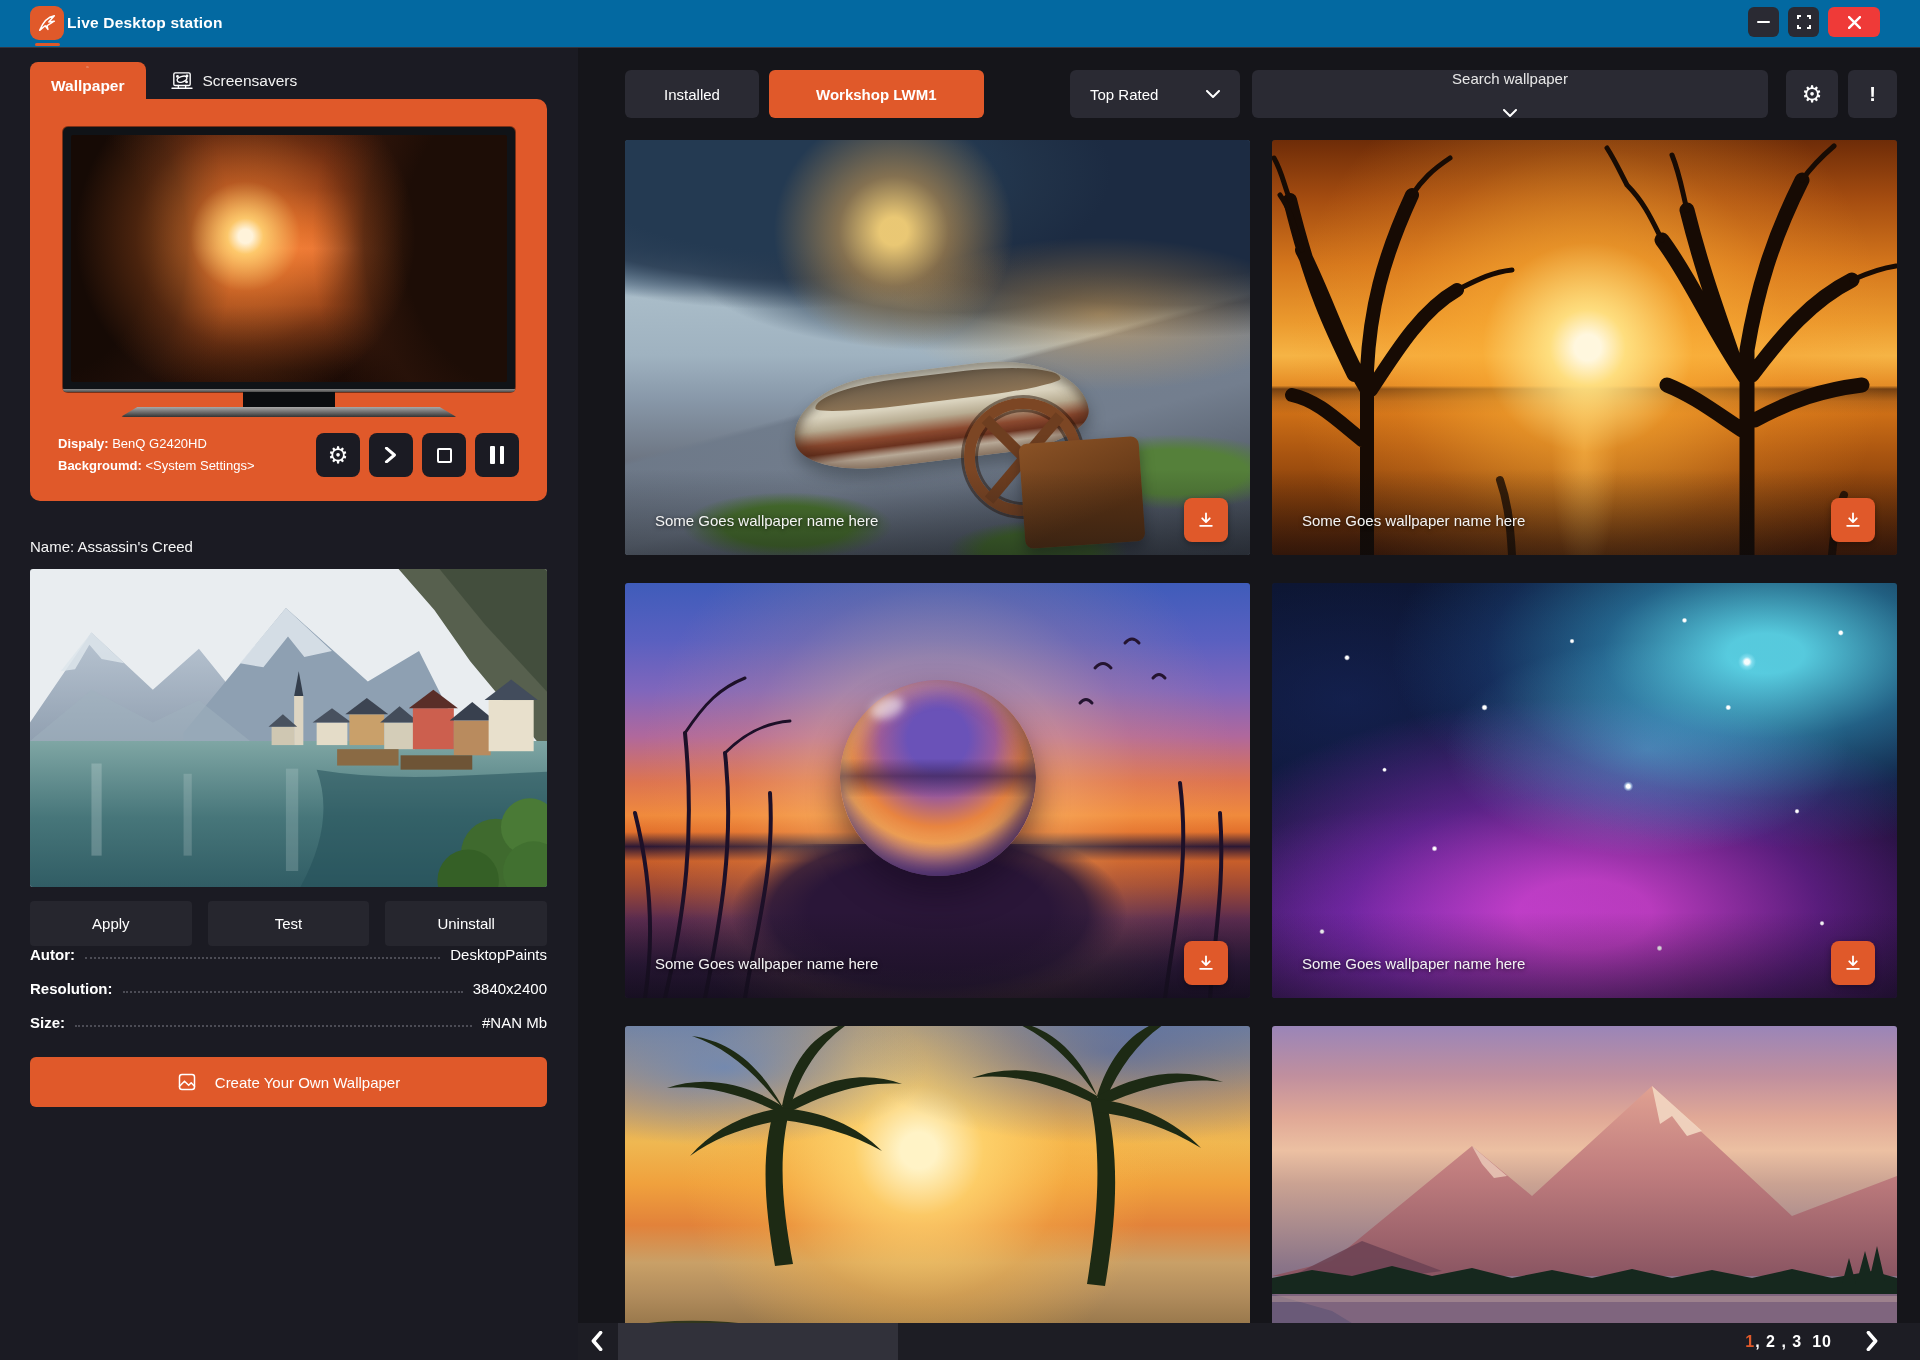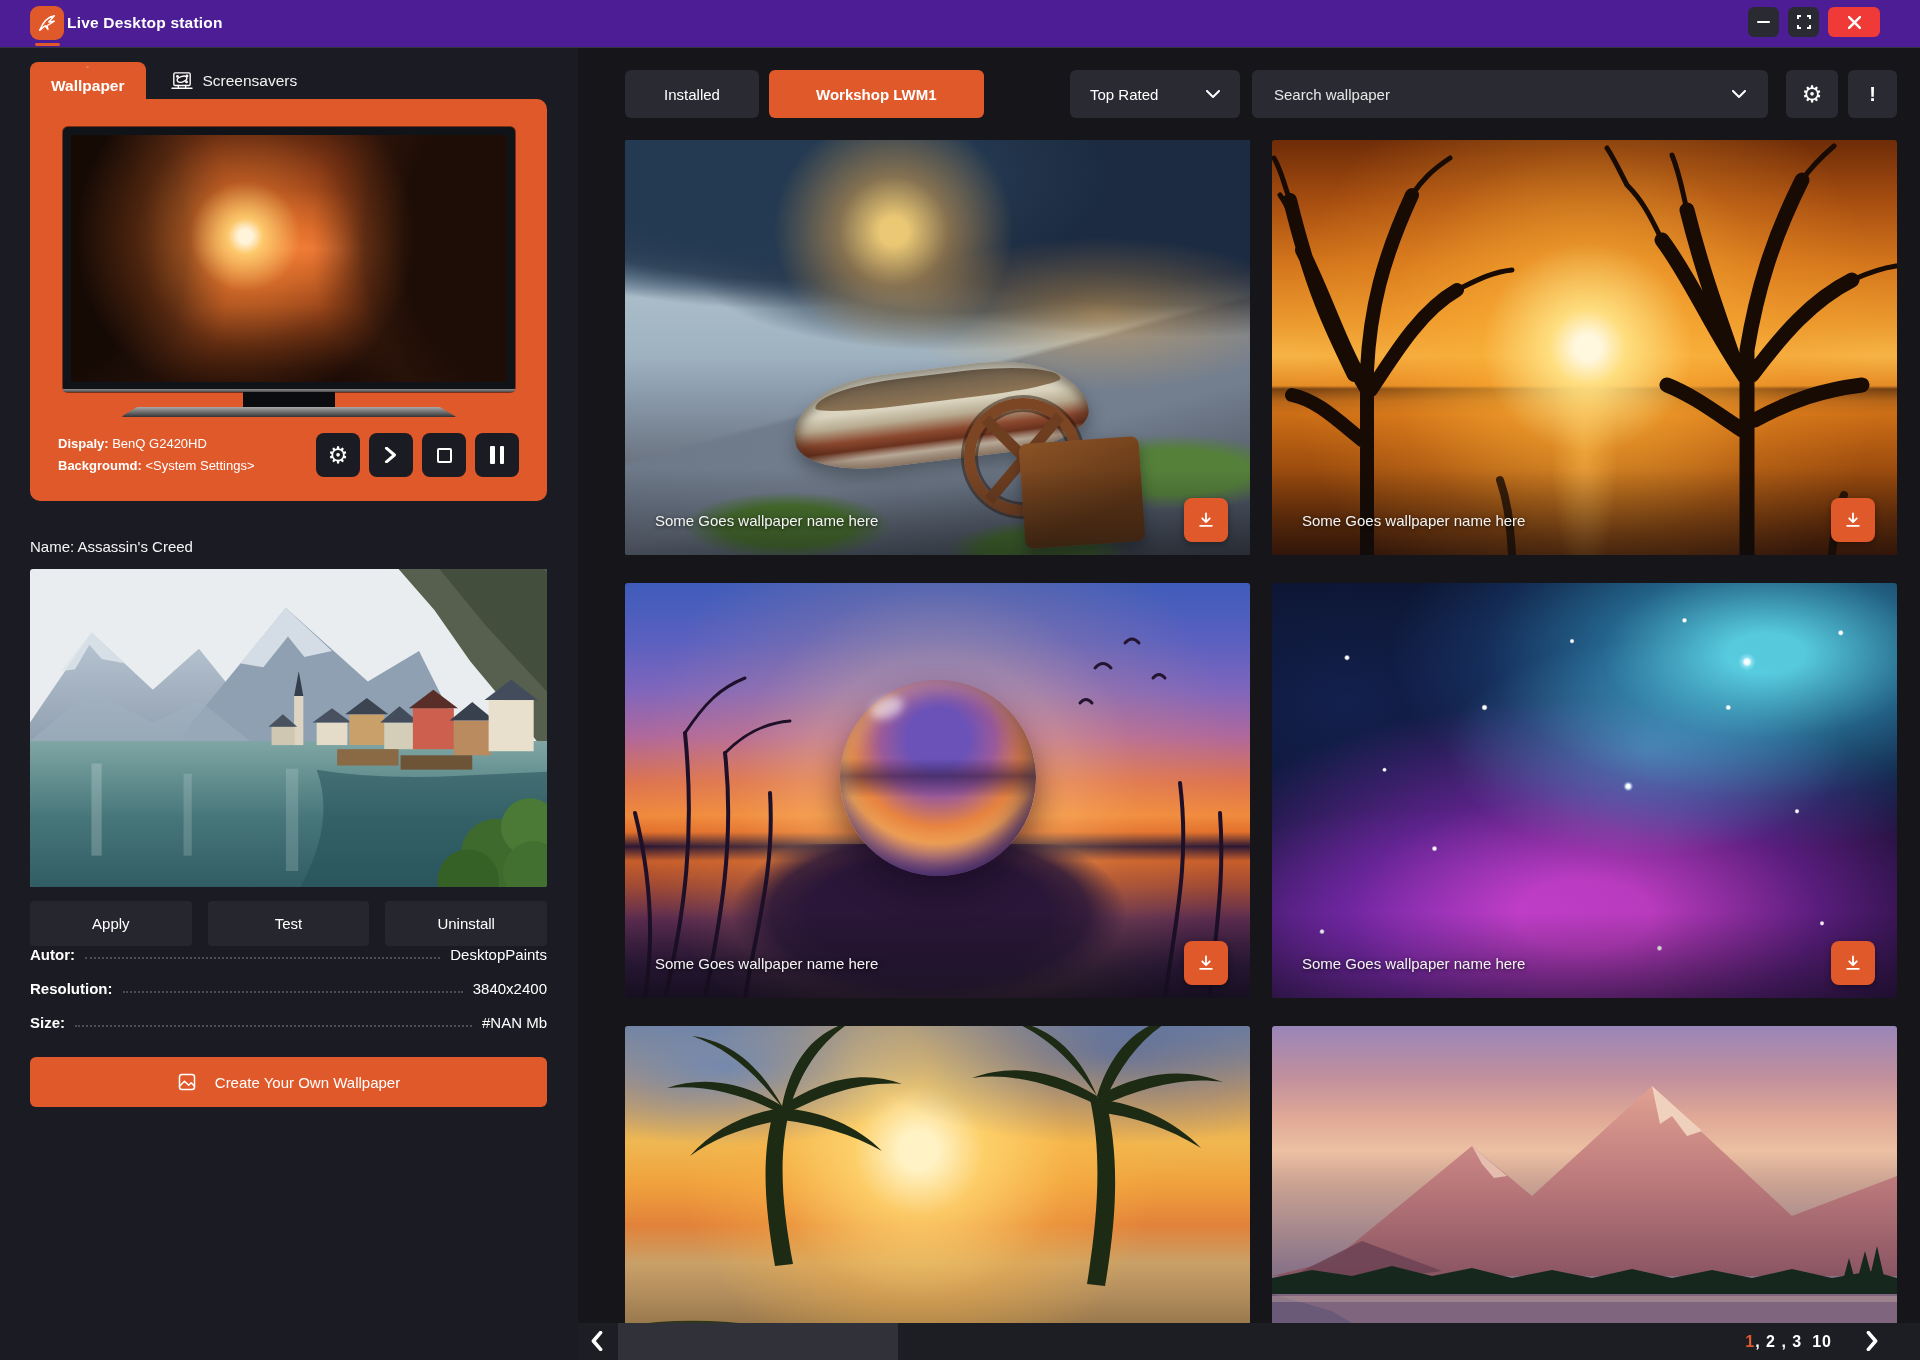--- a/index.html
+++ b/index.html
@@ -2,21 +2,21 @@
 <html><head>
 <meta charset="utf-8">
 <style>
   * { box-sizing: border-box; margin: 0; padding: 0; }
   html,body { width:1920px; height:1360px; overflow:hidden; }
   body {
     font-family: "Liberation Sans", "DejaVu Sans", sans-serif;
     background:#15151A; color:#fff; position:relative;
   }
   
-  .titlebar { height:48px; background:#4c1d95; border-bottom:1px solid #35353F; position:relative; }
+  .titlebar { height:48px; background:#0369a1; border-bottom:1px solid #35353F; position:relative; }
   .logo { position:absolute; left:30px; top:6px; width:34px; height:34px; background:#E0592A; border-radius:9px;
           display:flex; align-items:center; justify-content:center; }
   .logo-underline { position:absolute; left:35px; top:43px; width:25px; height:3px; background:#E0592A; border-radius:2px; }
   .app-title { position:absolute; left:67px; top:14px; font-size:15.5px; font-weight:bold; letter-spacing:.2px; }
   .win-btns { position:absolute; right:40px; top:7px; display:flex; gap:9px; }
   .win-btn { height:30px; border-radius:6px; background:#2A2A33; display:flex; align-items:center; justify-content:center; cursor:pointer; }
   .win-btn.min, .win-btn.max { width:31px; }
   .win-btn.close { width:52px; background:#EF3A38; }
   .minus-bar { width:13px; height:2.5px; background:#fff; border-radius:1px; }
 
@@ -66,21 +66,21 @@
   .thumb-down { background:#F15B5B; }
   .create-btn { margin-top:26px; height:50px; background:#E0592A; border-radius:6px; display:flex; align-items:center;
                 justify-content:center; gap:18px; font-size:15px; cursor:pointer; }
 
   
   .topbar { display:flex; align-items:flex-end; height:48px; }
   .pill { height:48px; border-radius:6px; display:flex; align-items:center; justify-content:center; font-size:15px; cursor:pointer; }
   .btn-installed { width:134px; background:#2A2A33; }
   .btn-workshop { padding:0 47px; background:#E0592A; margin-left:10px; font-weight:700; }
   .dd-sort { width:170px; background:#2A2A33; justify-content:space-between; padding:0 20px; margin-left:auto; }
-  .dd-search { width:516px; background:#2A2A33; justify-content:space-between; padding:0 22px; margin-left:12px; color:#E8E8E8; }
+  .dd-search { width:516px; background:#2A2A33; justify-content:space-between; padding:0 22px; margin-left:12px; color:#E8E8E8;flex-direction:column; }
   .icon-btn { width:52px; height:48px; background:#2A2A33; border-radius:6px; margin-left:18px; display:flex; align-items:center;
               justify-content:center; cursor:pointer; }
   .icon-btn.alert { width:49px; margin-left:10px; font-size:20px; font-weight:bold; }
 
   
   .grid { margin-top:22px; display:grid; grid-template-columns:625px 625px; column-gap:22px; row-gap:28px; }
   .card { height:415px; border-radius:3px; overflow:hidden; position:relative; cursor:pointer; background:#20242c; }
   .card-art { position:absolute; inset:0; }
   .card-overlay { position:absolute; left:0; right:0; bottom:0; height:86px;
                   background:linear-gradient(180deg, rgba(10,12,16,0) 0%, rgba(10,12,16,.45) 100%);

